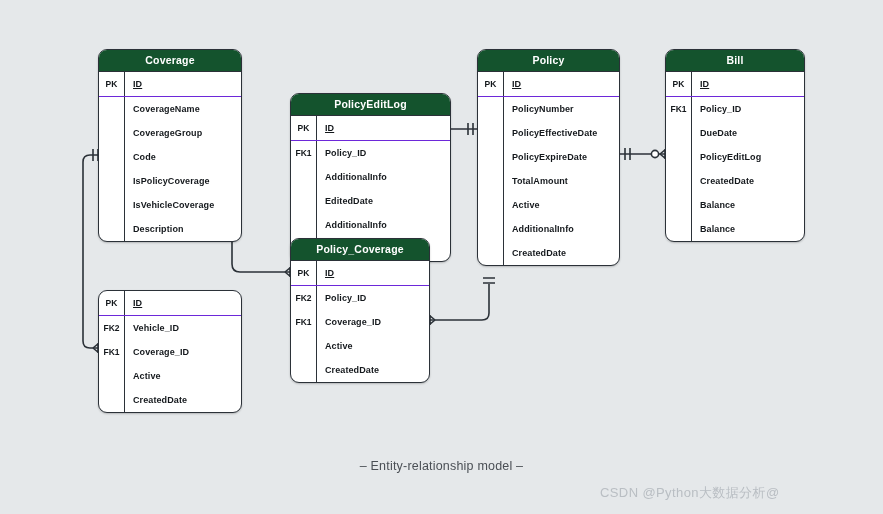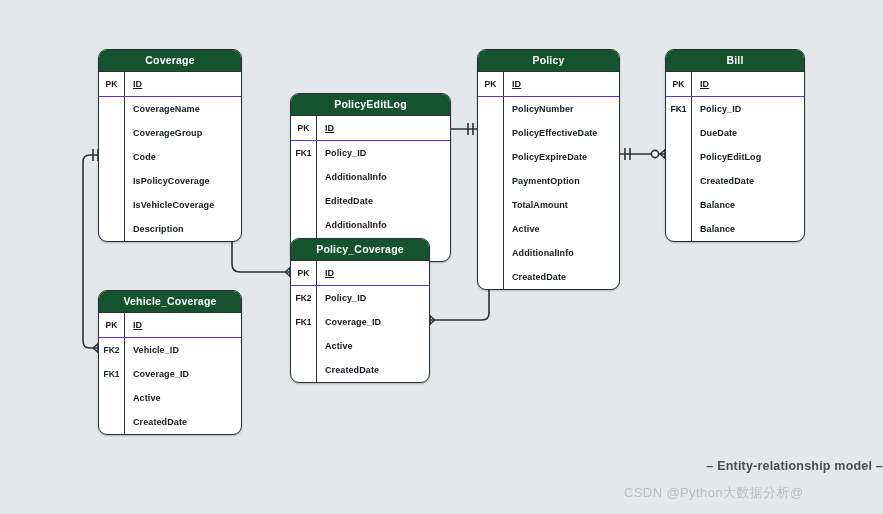--- a/index.html
+++ b/index.html
@@ -89,29 +89,28 @@
   .name-cell.underlined {
     text-decoration: underline;
   }
 
   
   #caption {
     position: absolute;
     left: 0;
     top: 459px;
     width: 883px;
-    text-align: right;
+    text-align: center;
     font-size: 12.5px;
     color: #4a4f55;
     letter-spacing: 0.2px;
-    font-weight: bold;
   }
   #watermark {
     position: absolute;
-    left: 624px;
+    left: 600px;
     top: 484px;
     font-size: 13px;
     color: #b9bec3;
     letter-spacing: 0.4px;
     white-space: nowrap;
   }
 </style>
 </head>
 <body>
 
@@ -234,24 +233,20 @@
           <div class="row">
             <div class="key-cell"></div>
             <div class="name-cell">PolicyEffectiveDate</div>
           </div>
           <div class="row">
             <div class="key-cell"></div>
             <div class="name-cell">PolicyExpireDate</div>
           </div>
           <div class="row">
             <div class="key-cell"></div>
-            <div class="name-cell">PaymentOption</div>
-          </div>
-          <div class="row">
-            <div class="key-cell"></div>
             <div class="name-cell">TotalAmount</div>
           </div>
           <div class="row">
             <div class="key-cell"></div>
             <div class="name-cell">Active</div>
           </div>
           <div class="row">
             <div class="key-cell"></div>
             <div class="name-cell">AdditionalInfo</div>
           </div>
@@ -313,21 +308,20 @@
             <div class="key-cell"></div>
             <div class="name-cell">Active</div>
           </div>
           <div class="row">
             <div class="key-cell"></div>
             <div class="name-cell">CreatedDate</div>
           </div>
         </div>
       </div>
       <div class="entity" style="left: 98px; top: 290px; width: 144px;">
-        <div class="entity-header">Vehicle_Coverage</div>
         <div class="rows">
           <div class="row pk-row">
             <div class="key-cell">PK</div>
             <div class="name-cell underlined">ID</div>
           </div>
           <div class="row">
             <div class="key-cell">FK2</div>
             <div class="name-cell">Vehicle_ID</div>
           </div>
           <div class="row">

